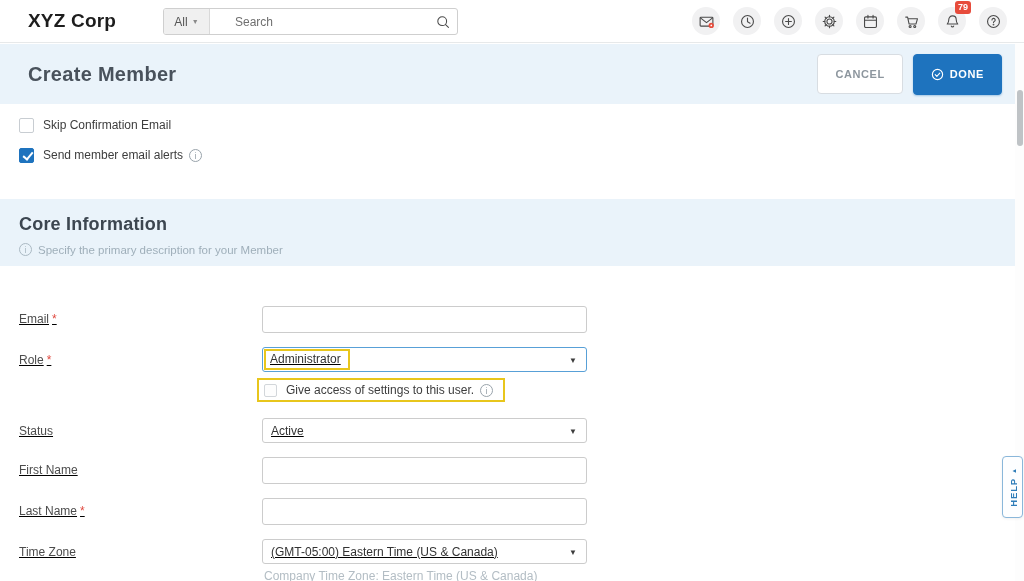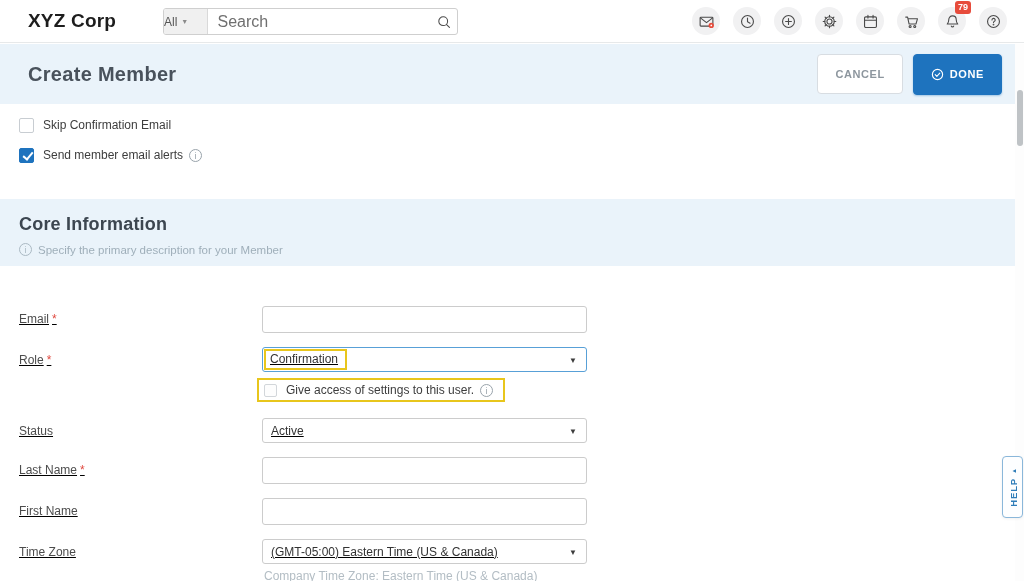--- a/index.html
+++ b/index.html
@@ -7,25 +7,25 @@
     font-family:"Liberation Sans", sans-serif; position:relative; }
 
   
   .topbar { position:absolute; left:0; top:0; width:1024px; height:43px;
     background:#fff; border-bottom:1px solid #e7e9ea; }
   .logo { position:absolute; left:28px; top:10px; font-size:19px; font-weight:800;
     color:#1d1d1d; letter-spacing:.2px; }
   .searchbar { position:absolute; left:163px; top:8px; width:295px; height:27px;
     border:1px solid #cfcfcf; border-radius:3px; background:#fff; display:flex; align-items:stretch; }
   .scope { background:#f0f0f0; border-right:1px solid #d9d9d9; width:46px;
-    display:flex; align-items:center; gap:4px;
+    display:flex; align-items:center; justify-content:center; gap:4px;
     font-size:12px; color:#555; border-radius:2px 0 0 2px; cursor:pointer; }
   .scope .caret { font-size:7px; color:#8a8a8a; }
-  .searchbar input { flex:1; border:none; outline:none; padding:0 6px 0 10px;
-    font-size:16px; color:#333; font-family:inherit; background:transparent; }
+  .searchbar input { flex:1; border:none; outline:none; padding:0 6px 0 25px;
+    font-size:12px; color:#333; font-family:inherit; background:transparent; }
   .searchbar input::placeholder { color:#6f6f6f; }
   .mag { width:28px; display:flex; align-items:center; justify-content:center; cursor:pointer; }
 
   .iconrow { position:absolute; right:17px; top:7px; display:flex; gap:13px; }
   .icon-btn { width:28px; height:28px; border-radius:50%; background:#f1f1f2;
     display:flex; align-items:center; justify-content:center; position:relative; cursor:pointer; }
   .badge { position:absolute; top:-6px; right:-5px; background:#e74c3c; color:#fff;
     font-size:9px; font-weight:bold; border-radius:3px; padding:1px 3px; line-height:11px; }
 
   
@@ -224,21 +224,21 @@
     </div>
     <div class="field"><input class="ti" type="text" value="" style=""></div>
   </div>
 
   <div class="form-row row-role">
     <div class="form-label">
       <span>Role</span><span class="req">*</span>
     </div>
     <div class="field">
       <div class="select-box role-select">
-        <span class="hl-value">Confirmation</span>
+        <span class="hl-value">Administrator</span>
         <span class="select-caret">▼</span>
       </div>
     </div>
   </div>
 
   <div class="form-row row-access">
     <div class="form-label"></div>
     <div class="field">
       <div class="hl-box">
         <div class="cb small"></div>
@@ -252,28 +252,28 @@
     <div class="form-label">Status</div>
     <div class="field">
       <div class="select-box">
         <span>Active</span>
         <span class="select-caret">▼</span>
       </div>
     </div>
   </div>
 
   <div class="form-row">
+    <div class="form-label">First Name</div>
+    <div class="field"><input class="ti" type="text" value="" style=""></div>
+  </div>
+
+  <div class="form-row">
     <div class="form-label">
       <span>Last Name</span><span class="req">*</span>
     </div>
-    <div class="field"><input class="ti" type="text" value="" style=""></div>
-  </div>
-
-  <div class="form-row">
-    <div class="form-label">First Name</div>
     <div class="field"><input class="ti" type="text" value="" style=""></div>
   </div>
 
   <div class="form-row row-tz">
     <div class="form-label">Time Zone</div>
     <div class="field">
       <div class="select-box">
         <span>(GMT-05:00) Eastern Time (US &amp; Canada)</span>
         <span class="select-caret">▼</span>
       </div>

